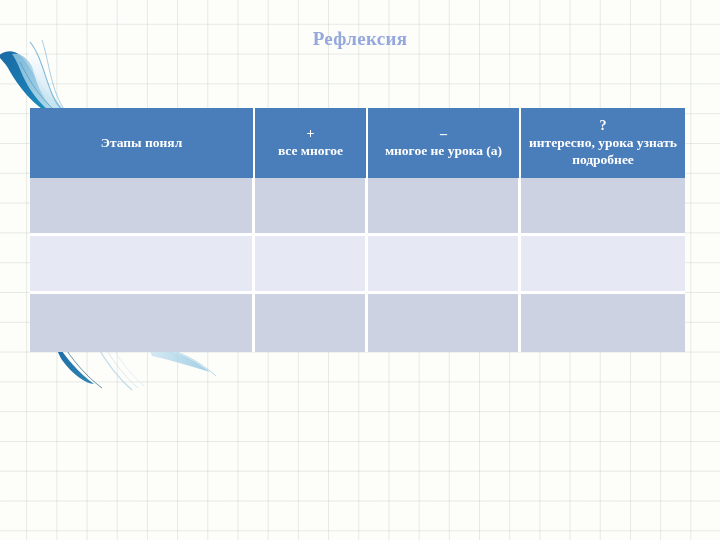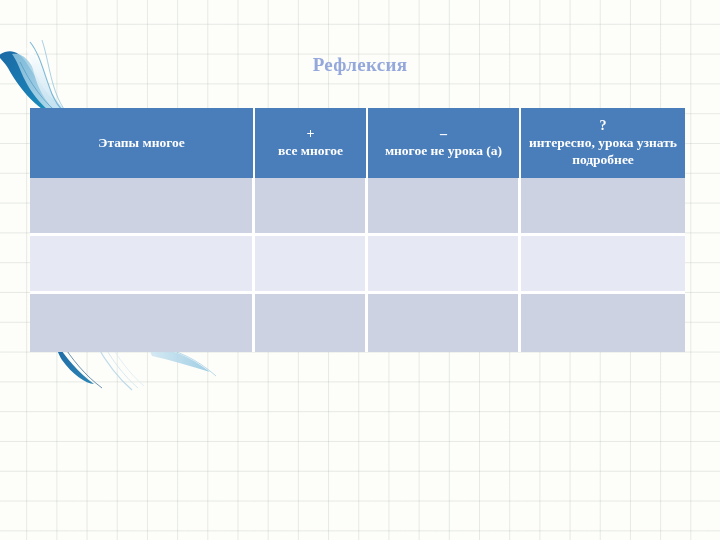--- a/index.html
+++ b/index.html
@@ -45,21 +45,21 @@
     left: 20px;
     top: 326px;
     width: 230px;
     height: 80px;
   }
 
   
   #title {
     position: absolute;
     left: 0;
-    top: 54px;
+    top: 28px;
     width: 720px;
     text-align: center;
     font-family: "Liberation Serif", serif;
     font-size: 19px;
     font-weight: bold;
     color: #94a8dc;
     letter-spacing: 0.3px;
   }
 
   
@@ -172,21 +172,21 @@
   <table id="reflection-table">
     <colgroup>
       <col style="width:225px">
       <col style="width:113px">
       <col style="width:153px">
       <col style="width:164px">
     </colgroup>
     <thead>
       <tr>
         <th>
-          <span class="hdr-text">Этапы многое</span>
+          <span class="hdr-text">Этапы понял</span>
         </th>
         <th>
           <span class="hdr-sign">+</span>
           <span class="hdr-text">все многое</span>
         </th>
         <th>
           <span class="hdr-sign">–</span>
           <span class="hdr-text">многое не урока (а)</span>
         </th>
         <th>

